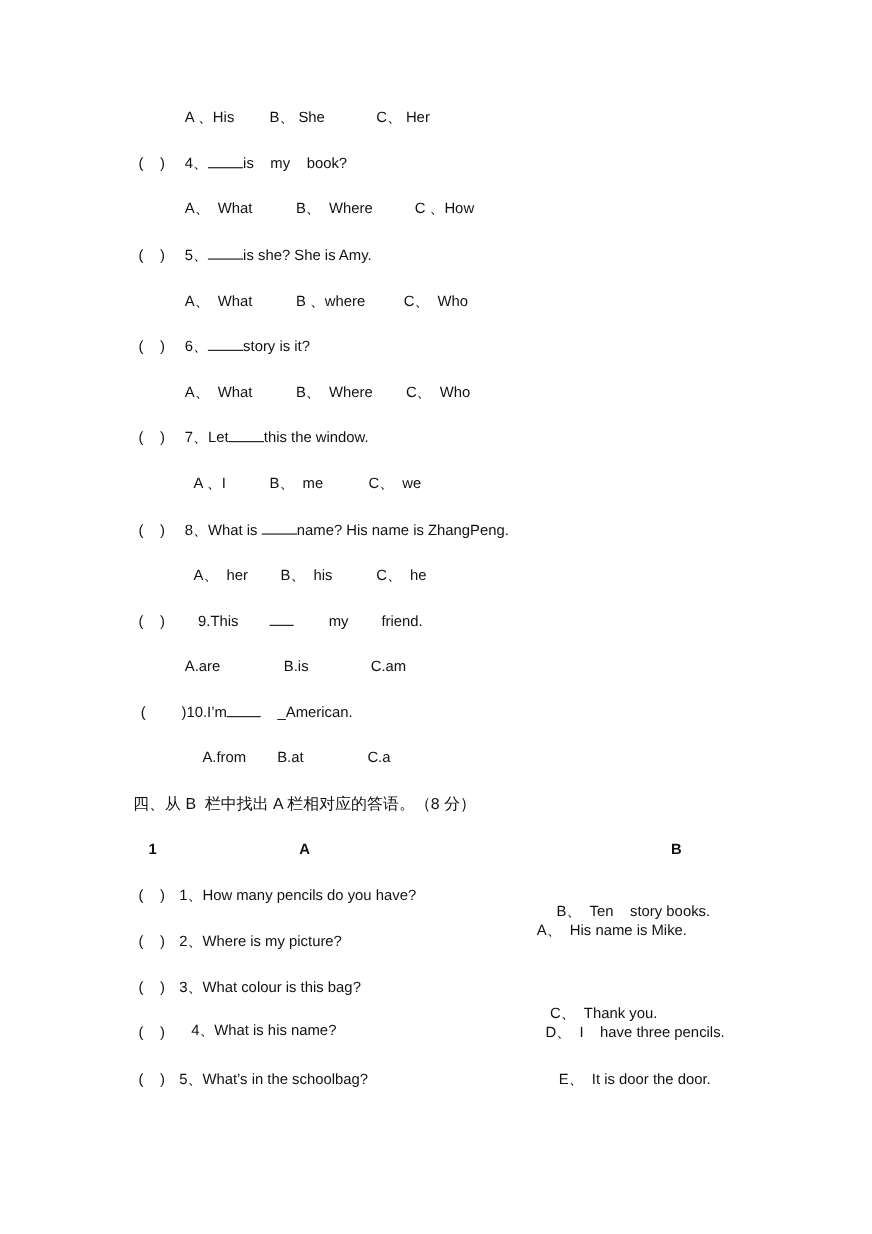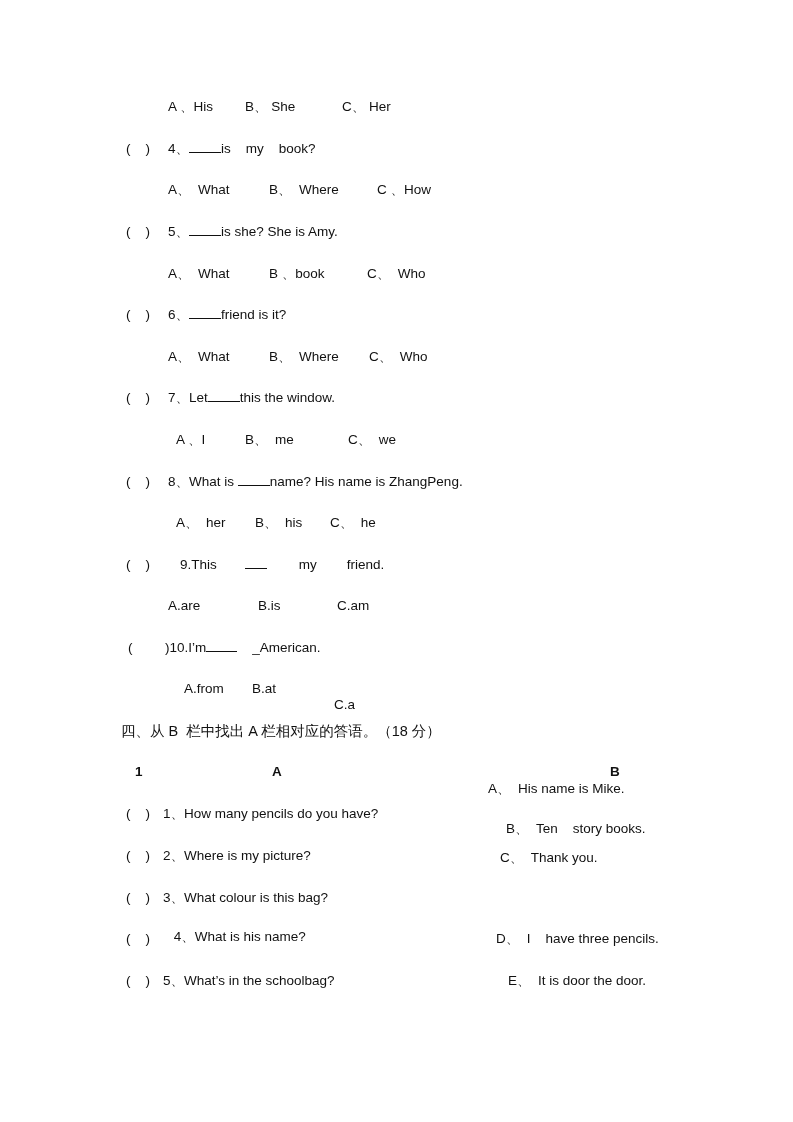--- a/index.html
+++ b/index.html
@@ -18,69 +18,69 @@
 
 <div class="ln" style="left:126px;top:140px">(    )</div>
 <div class="ln" style="left:168px;top:140px"><span>4、</span><span class="blank" style="width:32px"></span><span>is    my    book?</span></div>
 <div class="ln" style="left:168px;top:181px">A、  What</div>
 <div class="ln" style="left:269px;top:181px">B、  Where</div>
 <div class="ln" style="left:377px;top:181px">C 、How</div>
 
 <div class="ln" style="left:126px;top:223px">(    )</div>
 <div class="ln" style="left:168px;top:223px"><span>5、</span><span class="blank" style="width:32px"></span><span>is she? She is Amy.</span></div>
 <div class="ln" style="left:168px;top:265px">A、  What</div>
-<div class="ln" style="left:269px;top:265px">B 、book</div>
+<div class="ln" style="left:269px;top:265px">B 、where</div>
 <div class="ln" style="left:367px;top:265px">C、  Who</div>
 
 <div class="ln" style="left:126px;top:306px">(    )</div>
-<div class="ln" style="left:168px;top:306px"><span>6、</span><span class="blank" style="width:32px"></span><span>friend is it?</span></div>
+<div class="ln" style="left:168px;top:306px"><span>6、</span><span class="blank" style="width:32px"></span><span>story is it?</span></div>
 <div class="ln" style="left:168px;top:348px">A、  What</div>
 <div class="ln" style="left:269px;top:348px">B、  Where</div>
 <div class="ln" style="left:369px;top:348px">C、  Who</div>
 
 <div class="ln" style="left:126px;top:389px">(    )</div>
 <div class="ln" style="left:168px;top:389px"><span>7、</span><span>Let</span><span class="blank" style="width:32px"></span><span>this the window.</span></div>
 <div class="ln" style="left:176px;top:431px">A 、I</div>
 <div class="ln" style="left:245px;top:431px">B、  me</div>
-<div class="ln" style="left:348px;top:431px">C、  we</div>
+<div class="ln" style="left:335px;top:431px">C、  we</div>
 
 <div class="ln" style="left:126px;top:473px">(    )</div>
 <div class="ln" style="left:168px;top:473px"><span>8、</span><span>What is </span><span class="blank" style="width:32px"></span><span>name? His name is ZhangPeng.</span></div>
 <div class="ln" style="left:176px;top:514px">A、  her</div>
 <div class="ln" style="left:255px;top:514px">B、  his</div>
-<div class="ln" style="left:330px;top:514px">C、  he</div>
+<div class="ln" style="left:342px;top:514px">C、  he</div>
 
 <div class="ln" style="left:126px;top:556px">(    )</div>
 <div class="ln" style="left:180px;top:556px"><span>9.</span><span>This</span><span style="display:inline-block;width:28px"></span><span class="blank" style="width:22px"></span><span style="display:inline-block;width:32px"></span><span>my        friend.</span></div>
 <div class="ln" style="left:168px;top:597px">A.are</div>
 <div class="ln" style="left:258px;top:597px">B.is</div>
 <div class="ln" style="left:337px;top:597px">C.am</div>
 
 <div class="ln" style="left:128px;top:639px">(</div>
 <div class="ln" style="left:165px;top:639px"><span>)10.</span><span>I’m</span><span class="blank" style="width:31px"></span><span style="display:inline-block;width:15px"></span><span>_American.</span></div>
 <div class="ln" style="left:184px;top:680px">A.from</div>
 <div class="ln" style="left:252px;top:680px">B.at</div>
-<div class="ln" style="left:334px;top:696px">C.a</div>
+<div class="ln" style="left:334px;top:680px">C.a</div>
 
-<div class="ln" style="left:121px;top:722px;font-size:14.5px">四、从 B  栏中找出 A 栏相对应的答语。（18 分）</div>
+<div class="ln" style="left:121px;top:722px;font-size:14.5px">四、从 B  栏中找出 A 栏相对应的答语。（8 分）</div>
 <div class="ln b" style="left:135px;top:763px">1</div>
 <div class="ln b" style="left:272px;top:763px">A</div>
 <div class="ln b" style="left:610px;top:763px">B</div>
 
 <div class="ln" style="left:126px;top:805px">(    )</div>
 <div class="ln" style="left:163px;top:805px">1、How many pencils do you have?</div>
-<div class="ln" style="left:488px;top:780px">A、  His name is Mike.</div>
+<div class="ln" style="left:488px;top:837px">A、  His name is Mike.</div>
 
 <div class="ln" style="left:126px;top:847px">(    )</div>
 <div class="ln" style="left:163px;top:847px">2、Where is my picture?</div>
 <div class="ln" style="left:506px;top:820px">B、  Ten    story books.</div>
 
 <div class="ln" style="left:126px;top:889px">(    )</div>
 <div class="ln" style="left:163px;top:889px">3、What colour is this bag?</div>
-<div class="ln" style="left:500px;top:849px">C、  Thank you.</div>
+<div class="ln" style="left:500px;top:912px">C、  Thank you.</div>
 
 <div class="ln" style="left:126px;top:930px">(    )</div>
 <div class="ln" style="left:170px;top:928px"> 4、What is his name?</div>
 <div class="ln" style="left:496px;top:930px">D、  I    have three pencils.</div>
 
 <div class="ln" style="left:126px;top:972px">(    )</div>
 <div class="ln" style="left:163px;top:972px">5、What’s in the schoolbag?</div>
 <div class="ln" style="left:508px;top:972px">E、  It is door the door.</div>
 
 </body></html>

